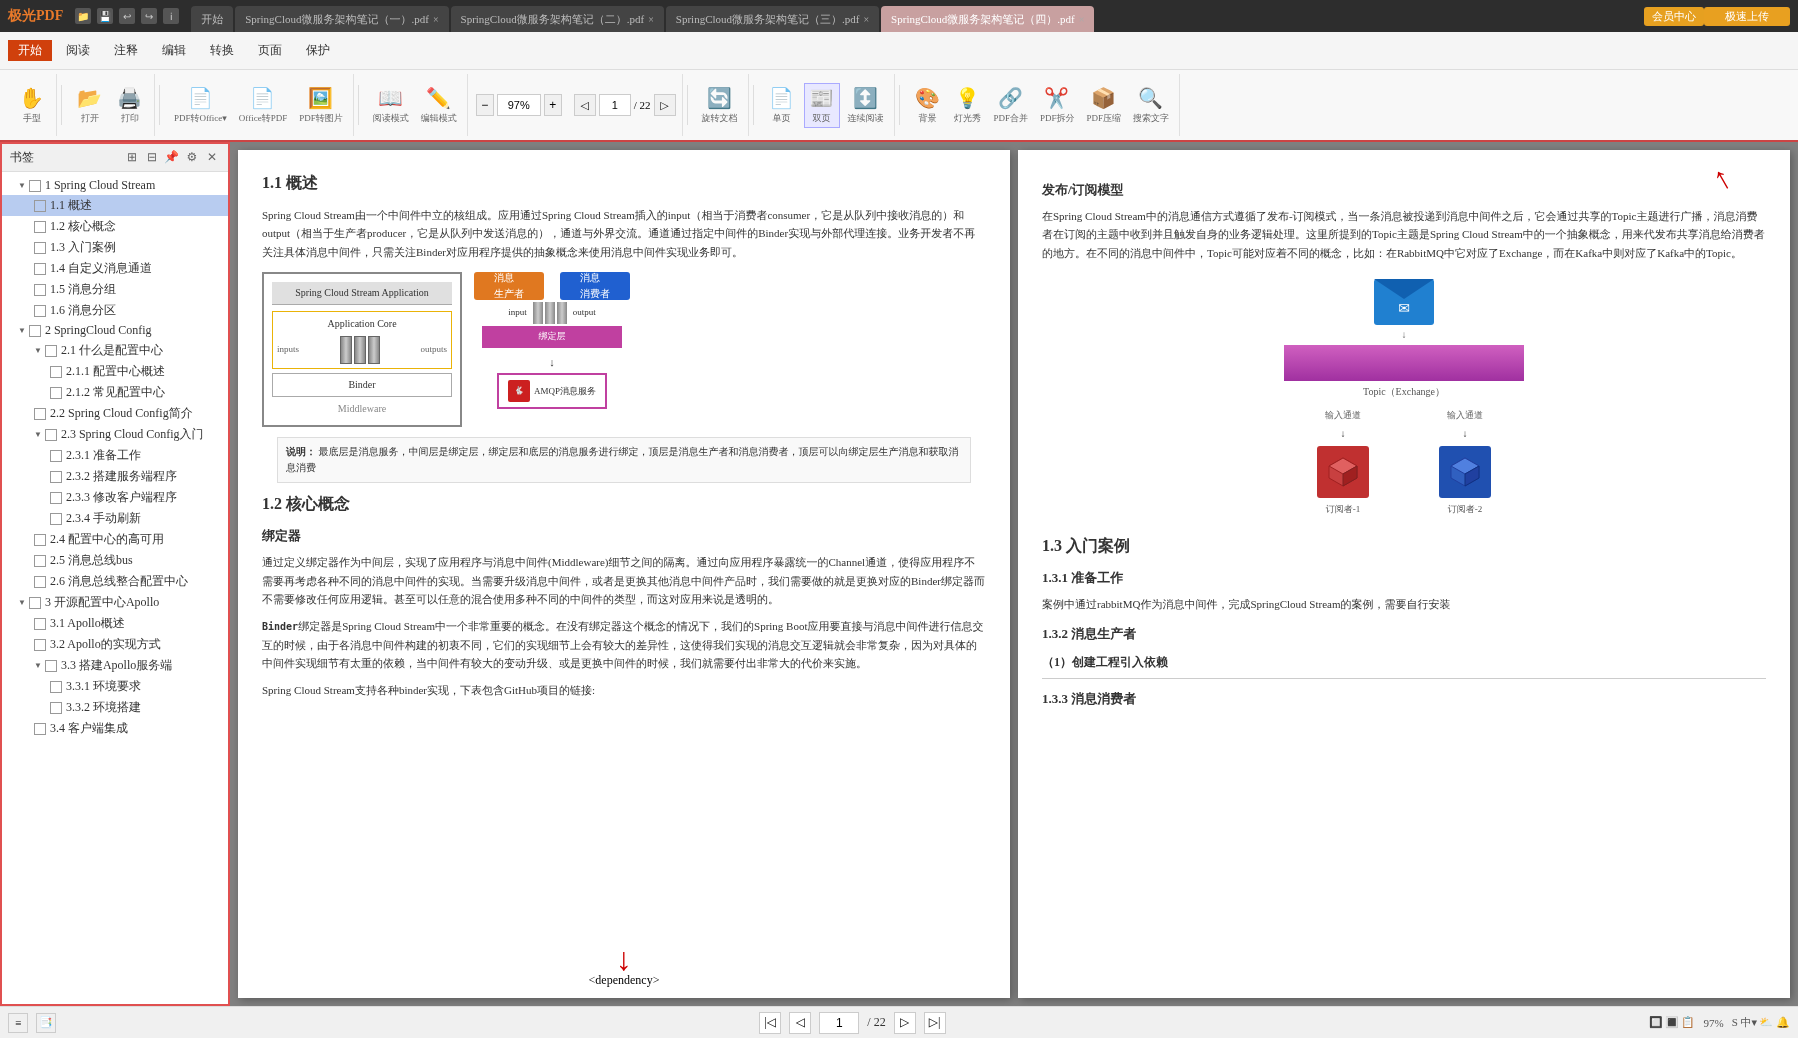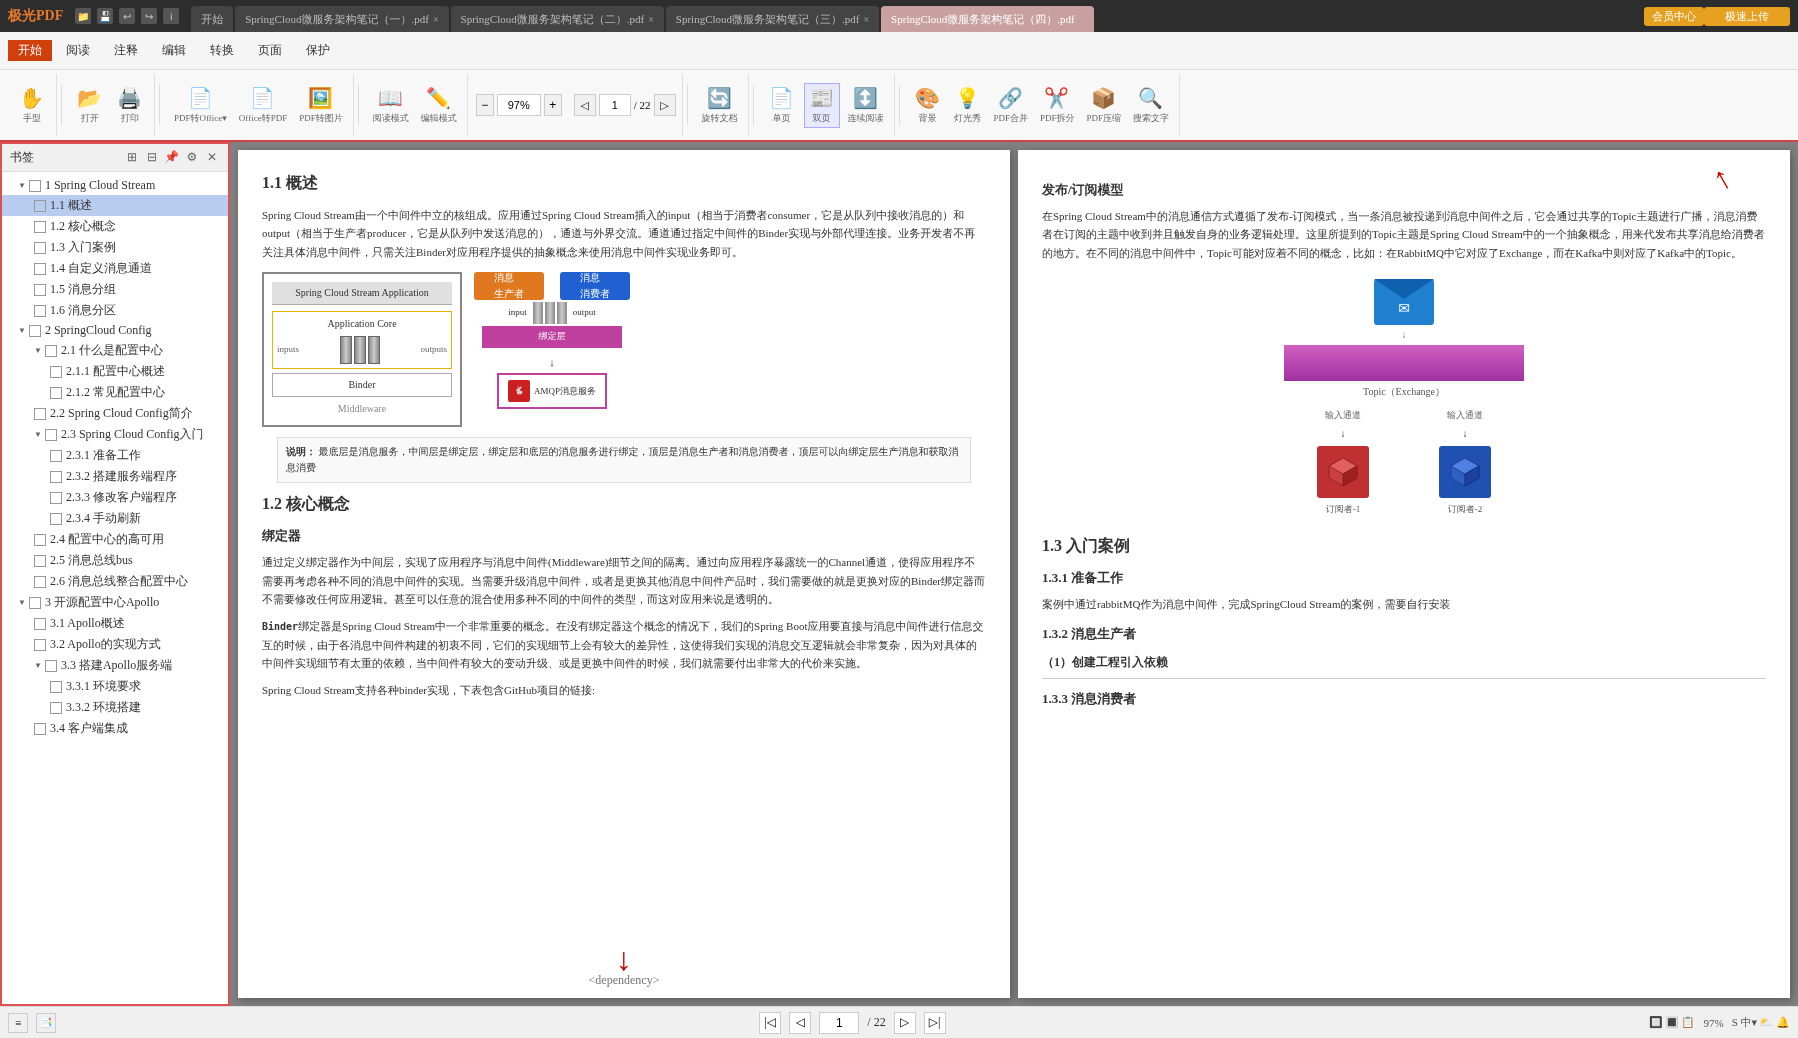--- a/index.html
+++ b/index.html
@@ -694,21 +694,21 @@
           通过定义绑定器作为中间层，实现了应用程序与消息中间件(Middleware)细节之间的隔离。通过向应用程序暴露统一的Channel通道，使得应用程序不需要再考虑各种不同的消息中间件的实现。当需要升级消息中间件，或者是更换其他消息中间件产品时，我们需要做的就是更换对应的Binder绑定器而不需要修改任何应用逻辑。甚至可以任意的混合使用多种不同的中间件的类型，而这对应用来说是透明的。
         </div>
         <div class="pdf-p">
           <span class="pdf-bold pdf-code">Binder</span>绑定器是Spring Cloud Stream中一个非常重要的概念。在没有绑定器这个概念的情况下，我们的Spring Boot应用要直接与消息中间件进行信息交互的时候，由于各消息中间件构建的初衷不同，它们的实现细节上会有较大的差异性，这使得我们实现的消息交互逻辑就会非常复杂，因为对具体的中间件实现细节有太重的依赖，当中间件有较大的变动升级、或是更换中间件的时候，我们就需要付出非常大的代价来实施。
         </div>
         <div class="pdf-p">
           Spring Cloud Stream支持各种binder实现，下表包含GitHub项目的链接:
         </div>
       </div>
 
-      <div style="position:absolute;bottom:10px;left:50%;transform:translateX(-50%);font-size:12px;color:#737373;">&lt;dependency&gt;</div>
+      <div style="position:absolute;bottom:10px;left:50%;transform:translateX(-50%);font-size:12px;color:#000000;">&lt;dependency&gt;</div>
 
       <div style="position:absolute;bottom:20px;left:50%;transform:translateX(-50%);color:#cc0000;font-size:32px;">↓</div>
     </div>
 
     <div class="pdf-page">
 
       <div style="position:absolute;top:10px;right:60px;color:#cc0000;font-size:32px;transform:rotate(-30deg);">↑</div>
 
       <div class="pdf-page-content">
         <div class="pdf-h2">发布/订阅模型</div>

